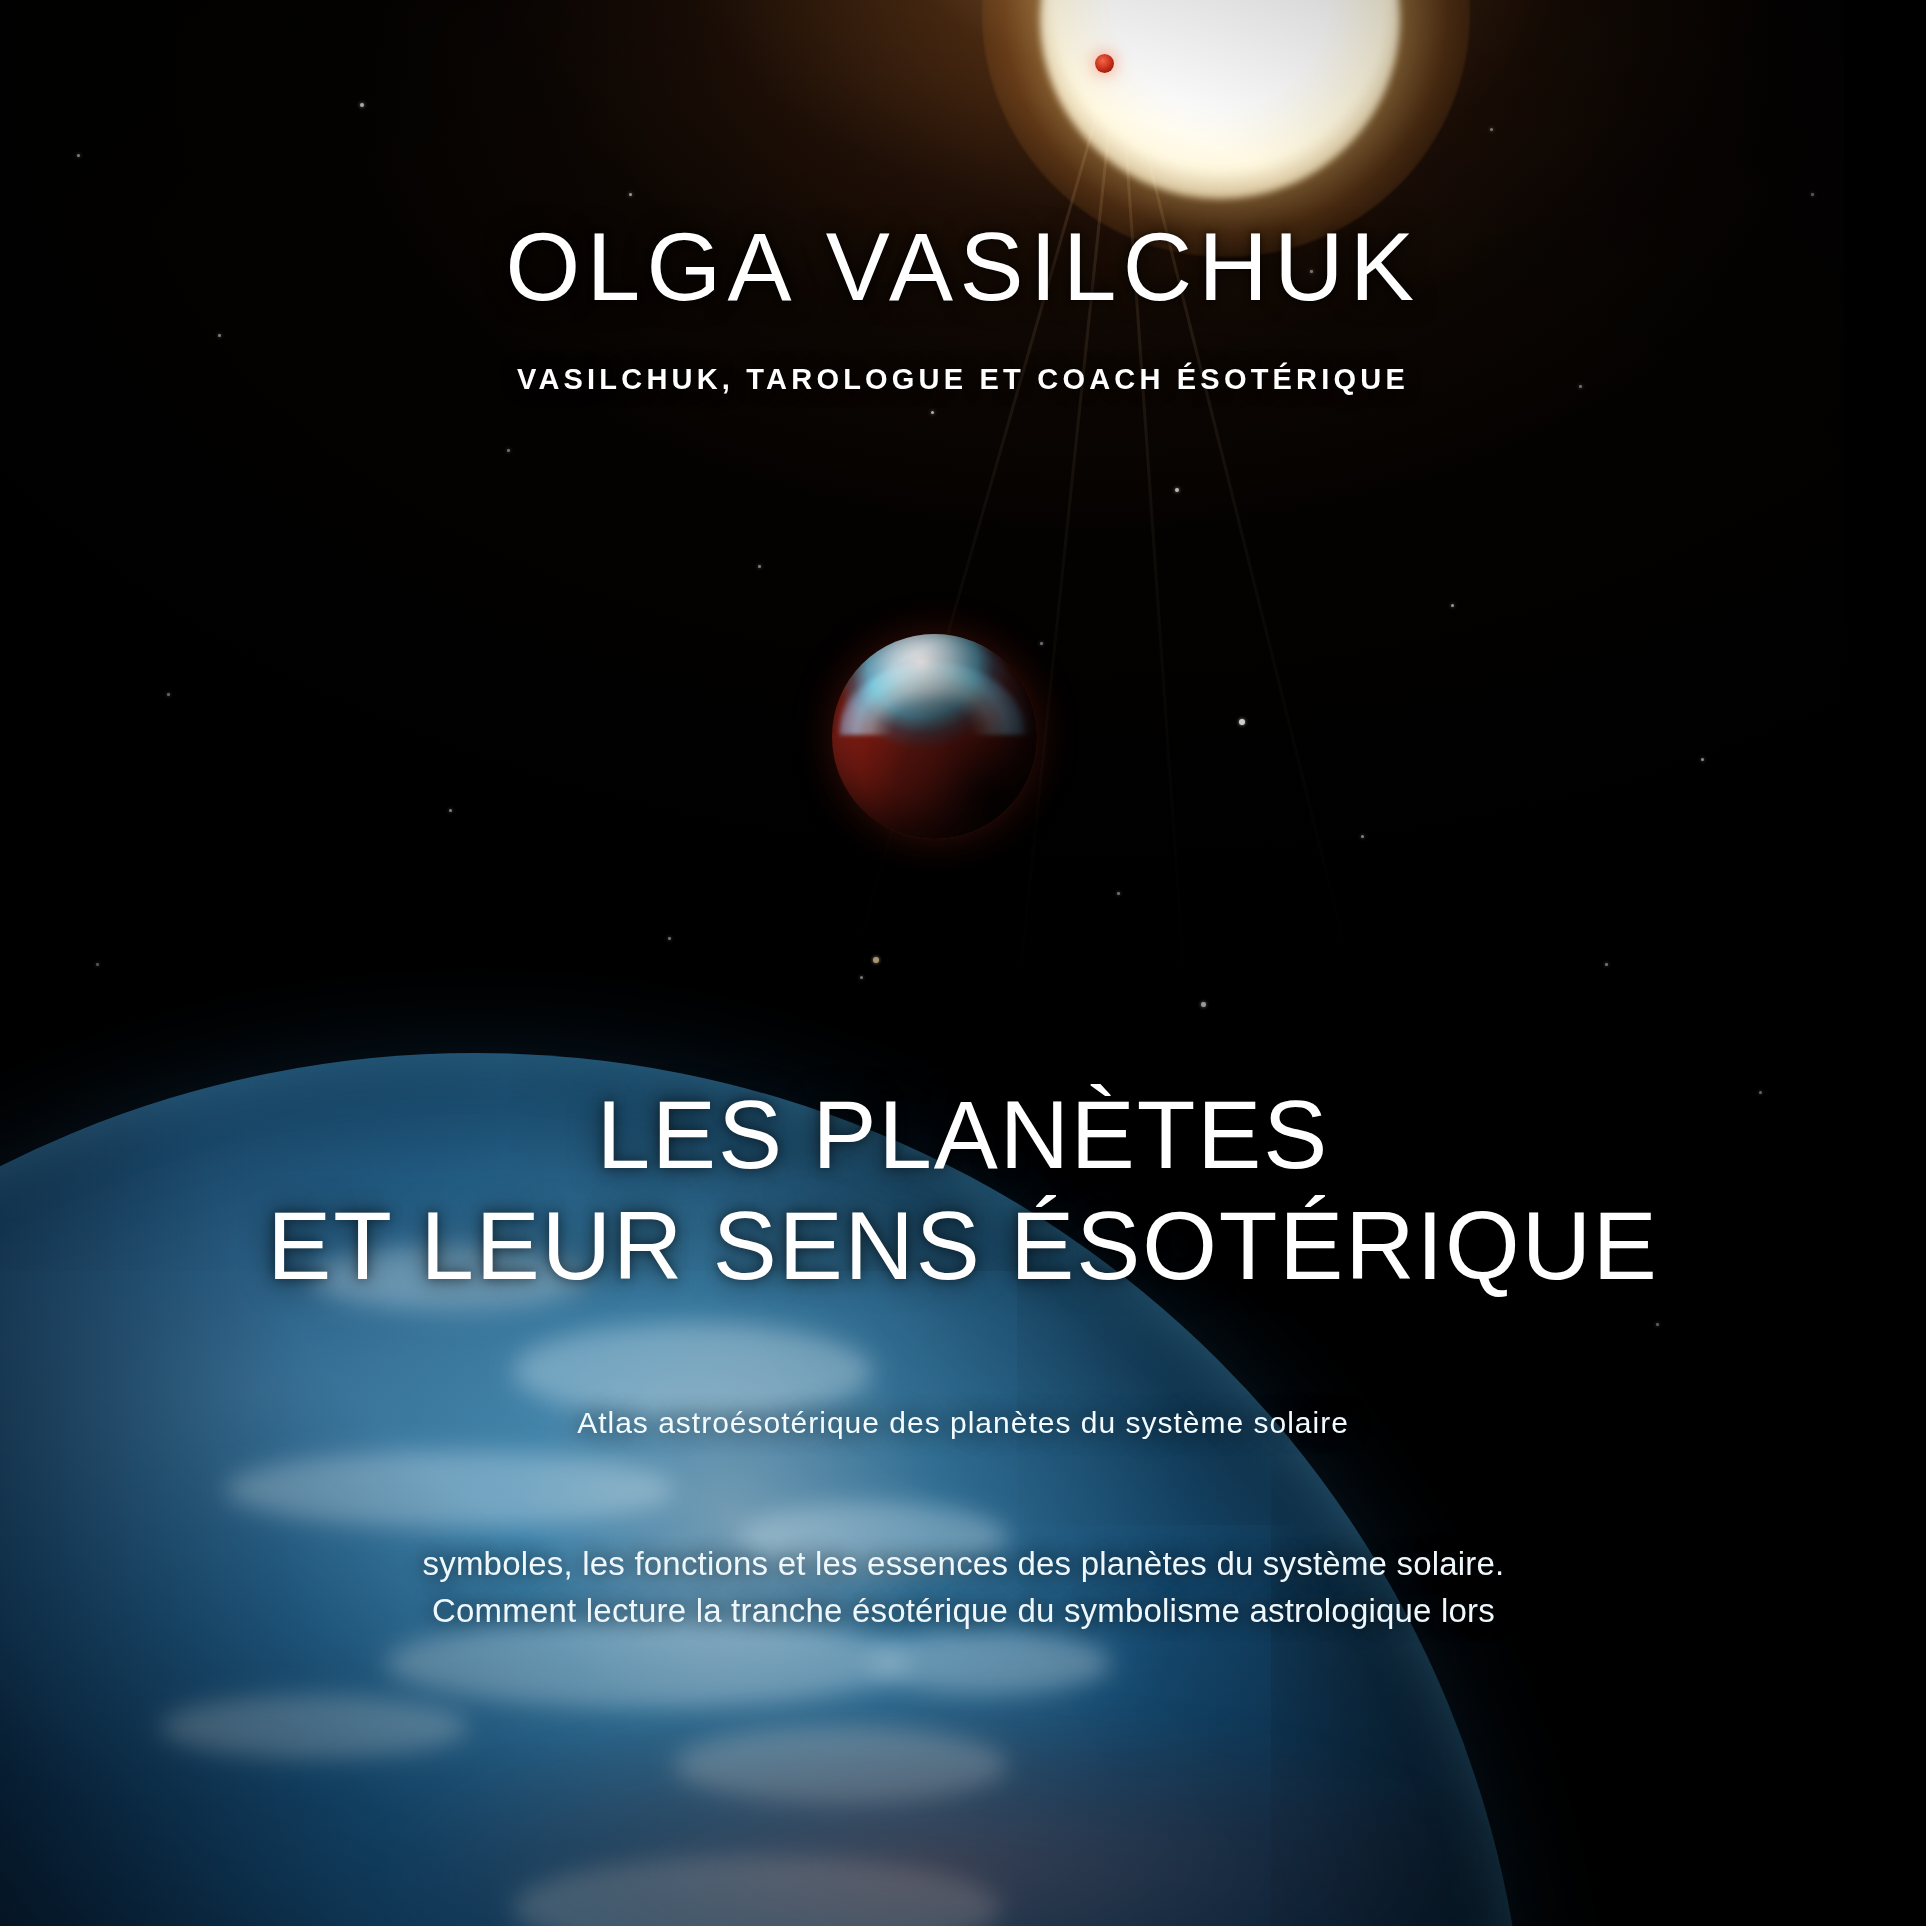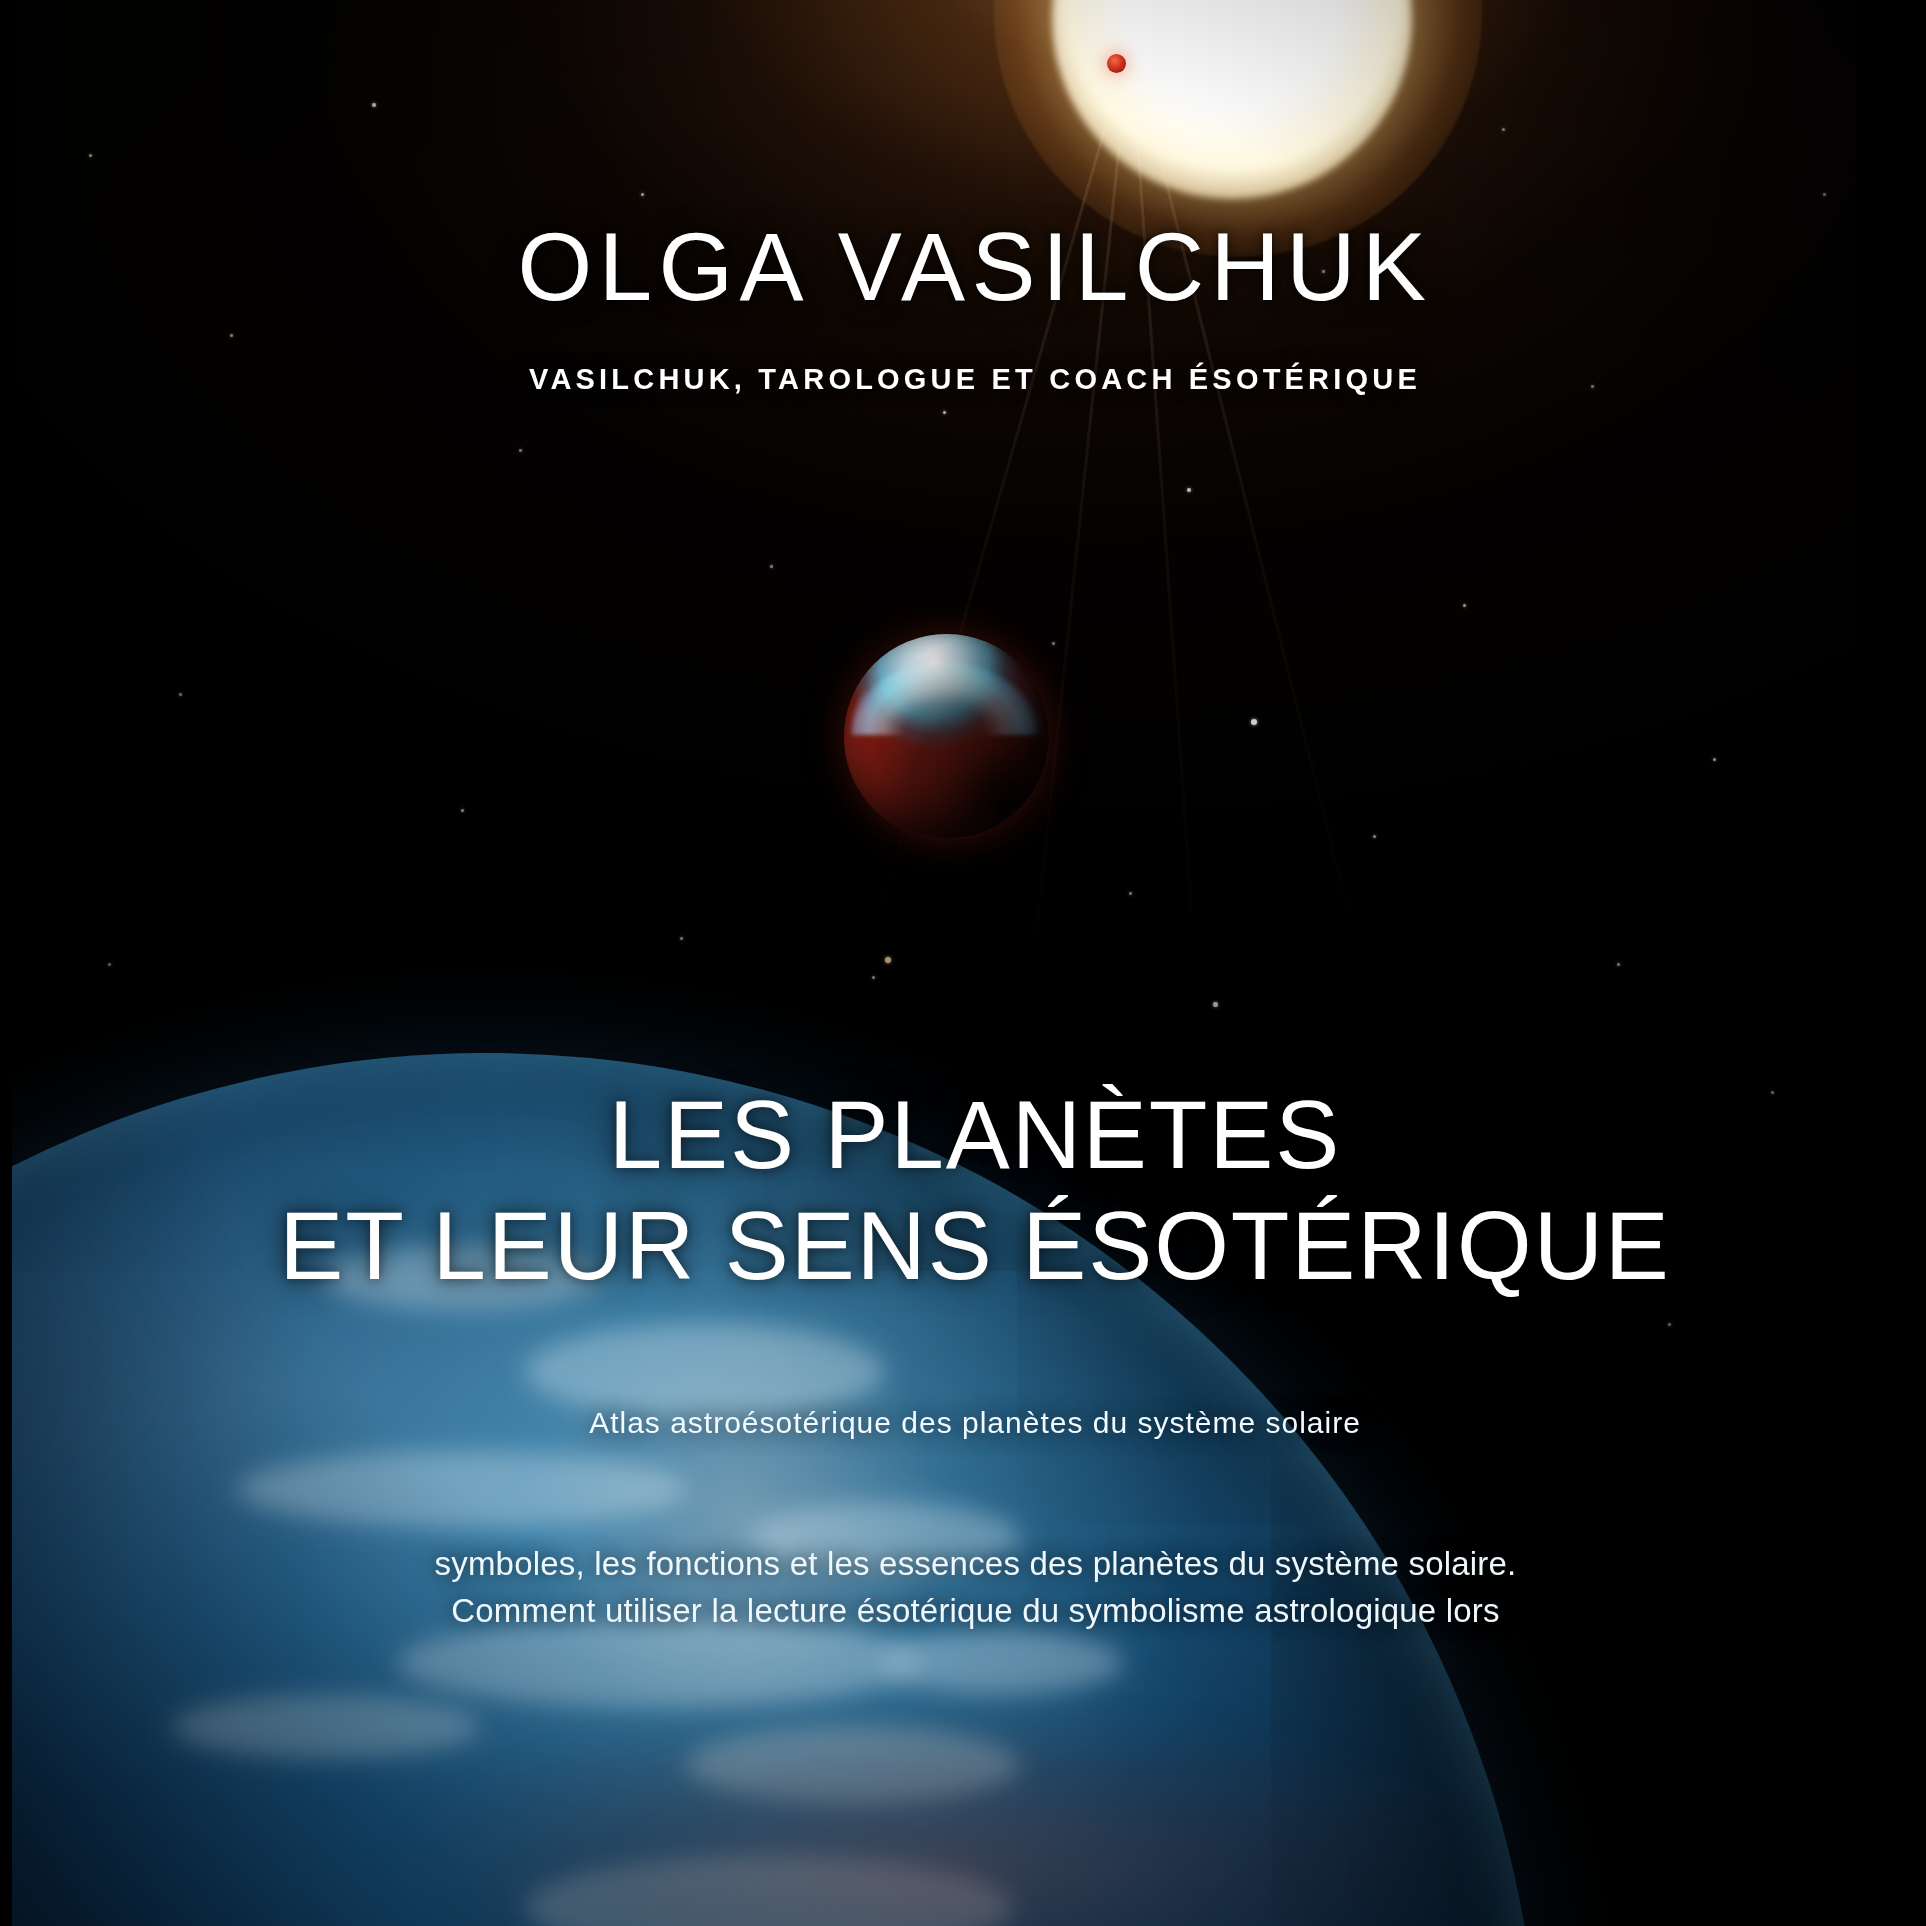--- a/index.html
+++ b/index.html
@@ -10,21 +10,20 @@
     overflow: hidden;
     font-family: "Liberation Sans", sans-serif;
   }
 
   .cover {
     position: relative;
     width: 1844px;
     height: 1926px;
     background: #000;
     overflow: hidden;
-    margin-left: 12px;
   }
 
   
   .space-base {
     position: absolute;
     inset: 0;
     background:
       radial-gradient(ellipse 899px 578px at 1130px -77px, rgba(255,190,110,0.55) 0%, rgba(190,110,45,0.30) 26%, rgba(90,45,20,0.16) 50%, rgba(20,10,5,0.04) 72%, rgba(0,0,0,0) 100%),
       radial-gradient(ellipse 1669px 1027px at 1091px 77px, rgba(120,60,25,0.22) 0%, rgba(40,20,10,0.10) 45%, rgba(0,0,0,0) 78%),
       #000000;
@@ -346,18 +345,18 @@
 
     <div class="title">
       <span class="l1">LES PLANÈTES</span>
       <span class="l2">ET LEUR SENS ÉSOTÉRIQUE</span>
     </div>
 
     <div class="subtitle">Atlas astroésotérique des planètes du système solaire</div>
 
     <div class="blurb">
       <span>symboles, les fonctions et les essences des planètes du système solaire.</span>
-      <span>Comment utiliser la lecture ésotérique du symbolisme astrologique lors</span>
+      <span>Comment lecture la tranche ésotérique du symbolisme astrologique lors</span>
     </div>
 
   </div>
 </div>
 
 
 </body></html>

